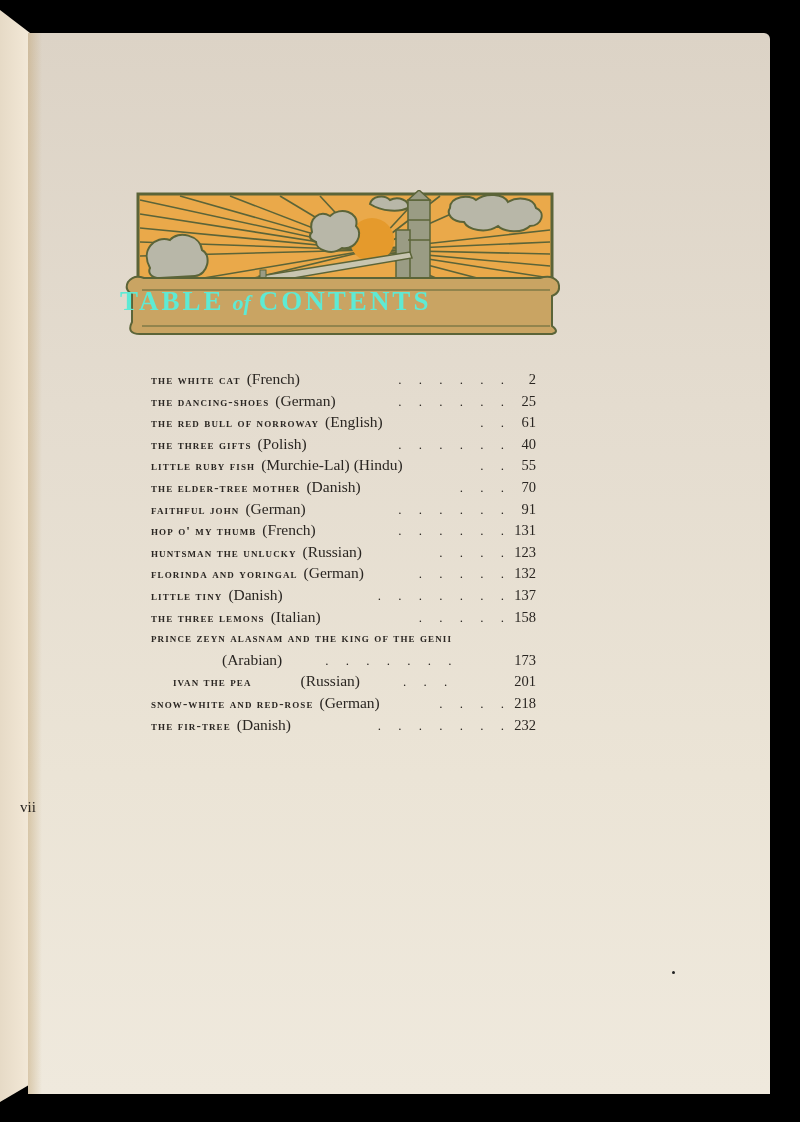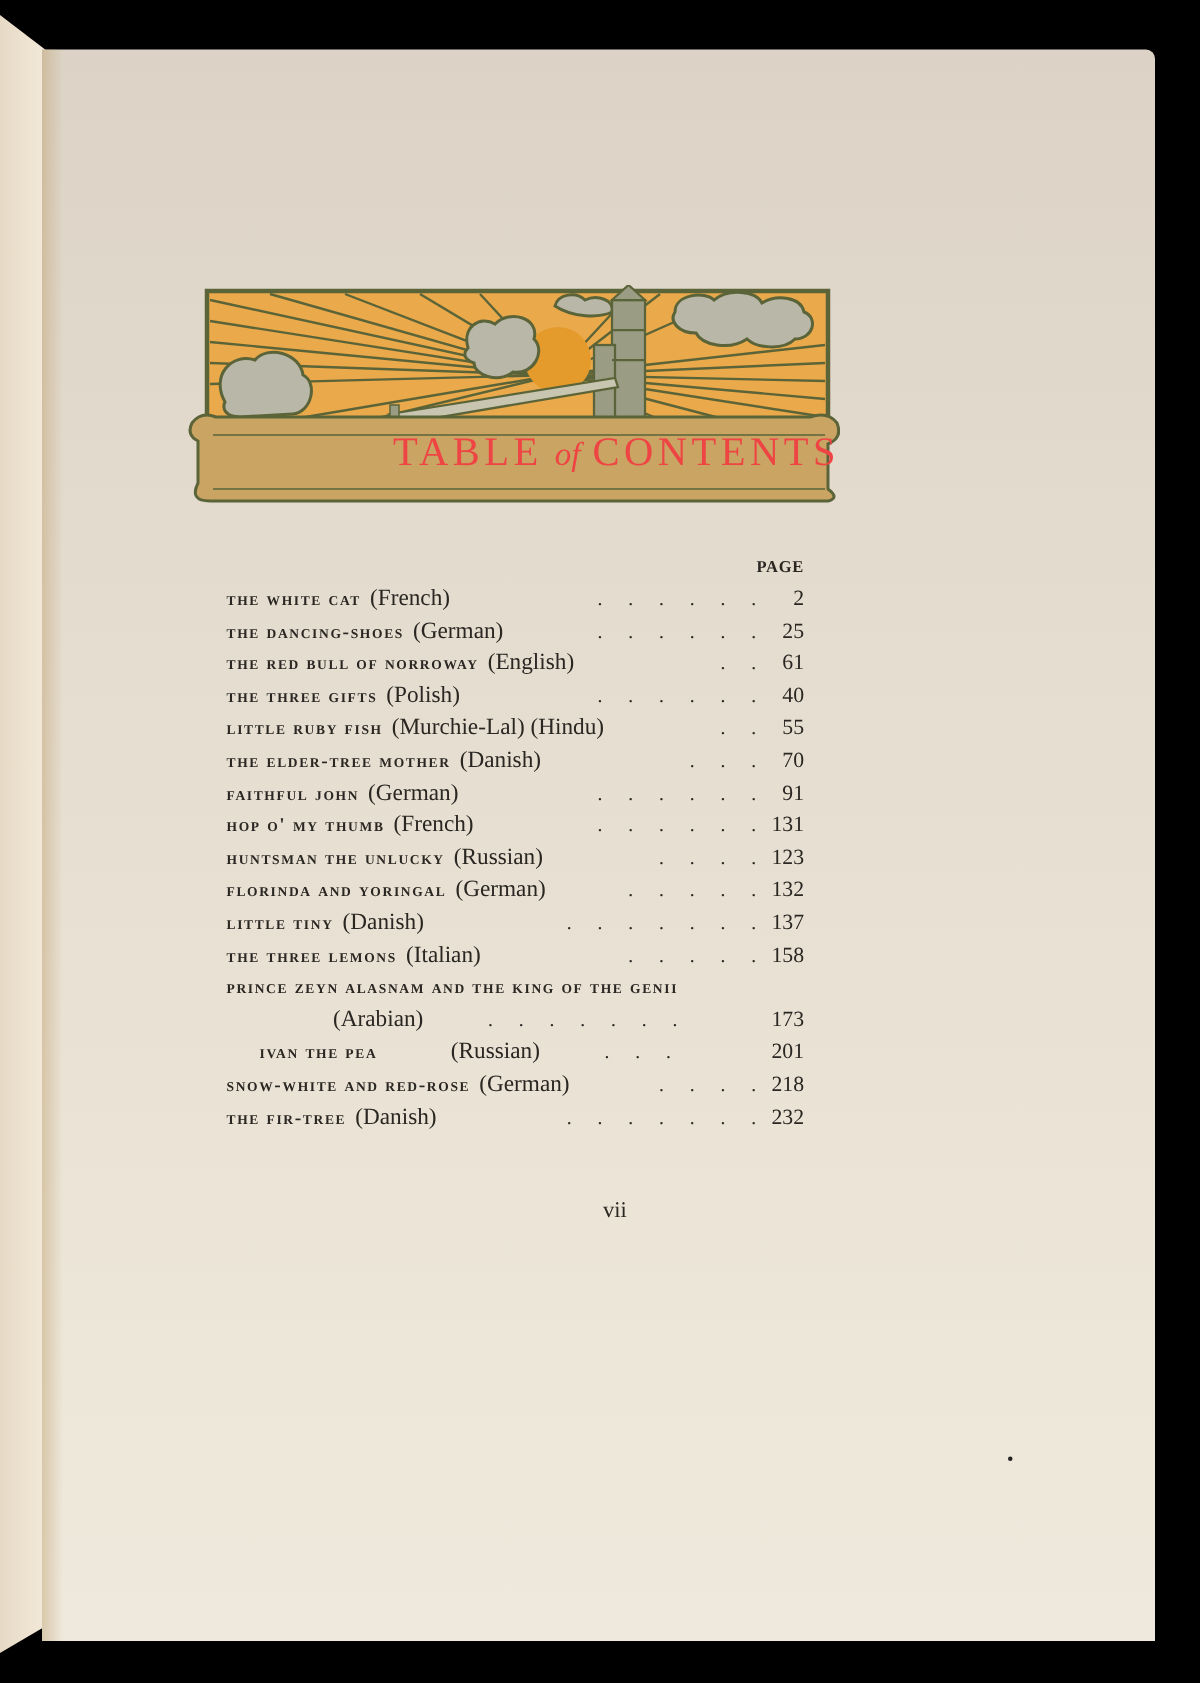--- a/index.html
+++ b/index.html
@@ -47,26 +47,26 @@
       top: 190px;
       width: 440px;
       height: 146px;
     }
     .banner svg { display: block; }
     .banner-title {
       position: absolute;
       left: 0;
       top: 96px;
       width: 440px;
-      text-align: right;
+      text-align: left;
       font-family: "Liberation Serif", serif;
-      font-weight: normal;
+      font-weight: bold;
       font-size: 27px;
       letter-spacing: 3px;
-      color: #ef4444;
+      color: #5eead4;
     }
     .banner-title .of {
       font-style: italic;
       font-size: 22px;
       letter-spacing: 0;
       margin: 0 8px;
     }
     
     .toc {
       position: absolute;
@@ -118,21 +118,21 @@
     }
     .toc-row.cont {
       padding-left: 22px;
       gap: 43px;
     }
     .folio {
       position: absolute;
       left: 0;
       width: 800px;
       top: 799px;
-      text-align: center;
+      text-align: left;
       font-size: 15px;
       color: #2a2622;
       padding-left: 20px;
       box-sizing: border-box;
     }
     .speck {
       position: absolute;
       left: 672px;
       top: 971px;
       width: 3px;
@@ -200,21 +200,20 @@
     <path d="M12 104 Q4 100 8 92 Q14 84 24 88 L420 88 Q432 84 438 92 Q442 102 432 106 L432 136 Q440 142 432 144 L20 144 Q6 144 12 132 Z" fill="#c9a463" stroke="#5b6438" stroke-width="2"></path>
     <line x1="22" y1="100" x2="430" y2="100" stroke="#5b6438" stroke-width="1"></line>
     <line x1="22" y1="136" x2="430" y2="136" stroke="#5b6438" stroke-width="1"></line>
   </svg>
   <div class="banner-title">
     <span>TABLE</span><span class="of">of</span><span>CONTENTS</span>
   </div>
 </div>
 
 <div class="toc">
-  <div class="toc-header">PAGE</div>
 
   <div class="toc-row">
     <span class="title">THE WHITE CAT</span>
     <span class="origin">(French)</span>
     <span class="dots">. . . . . .</span>
     <span class="page-num">2</span>
   </div>
   <div class="toc-row">
     <span class="title">THE DANCING-SHOES</span>
     <span class="origin">(German)</span>

